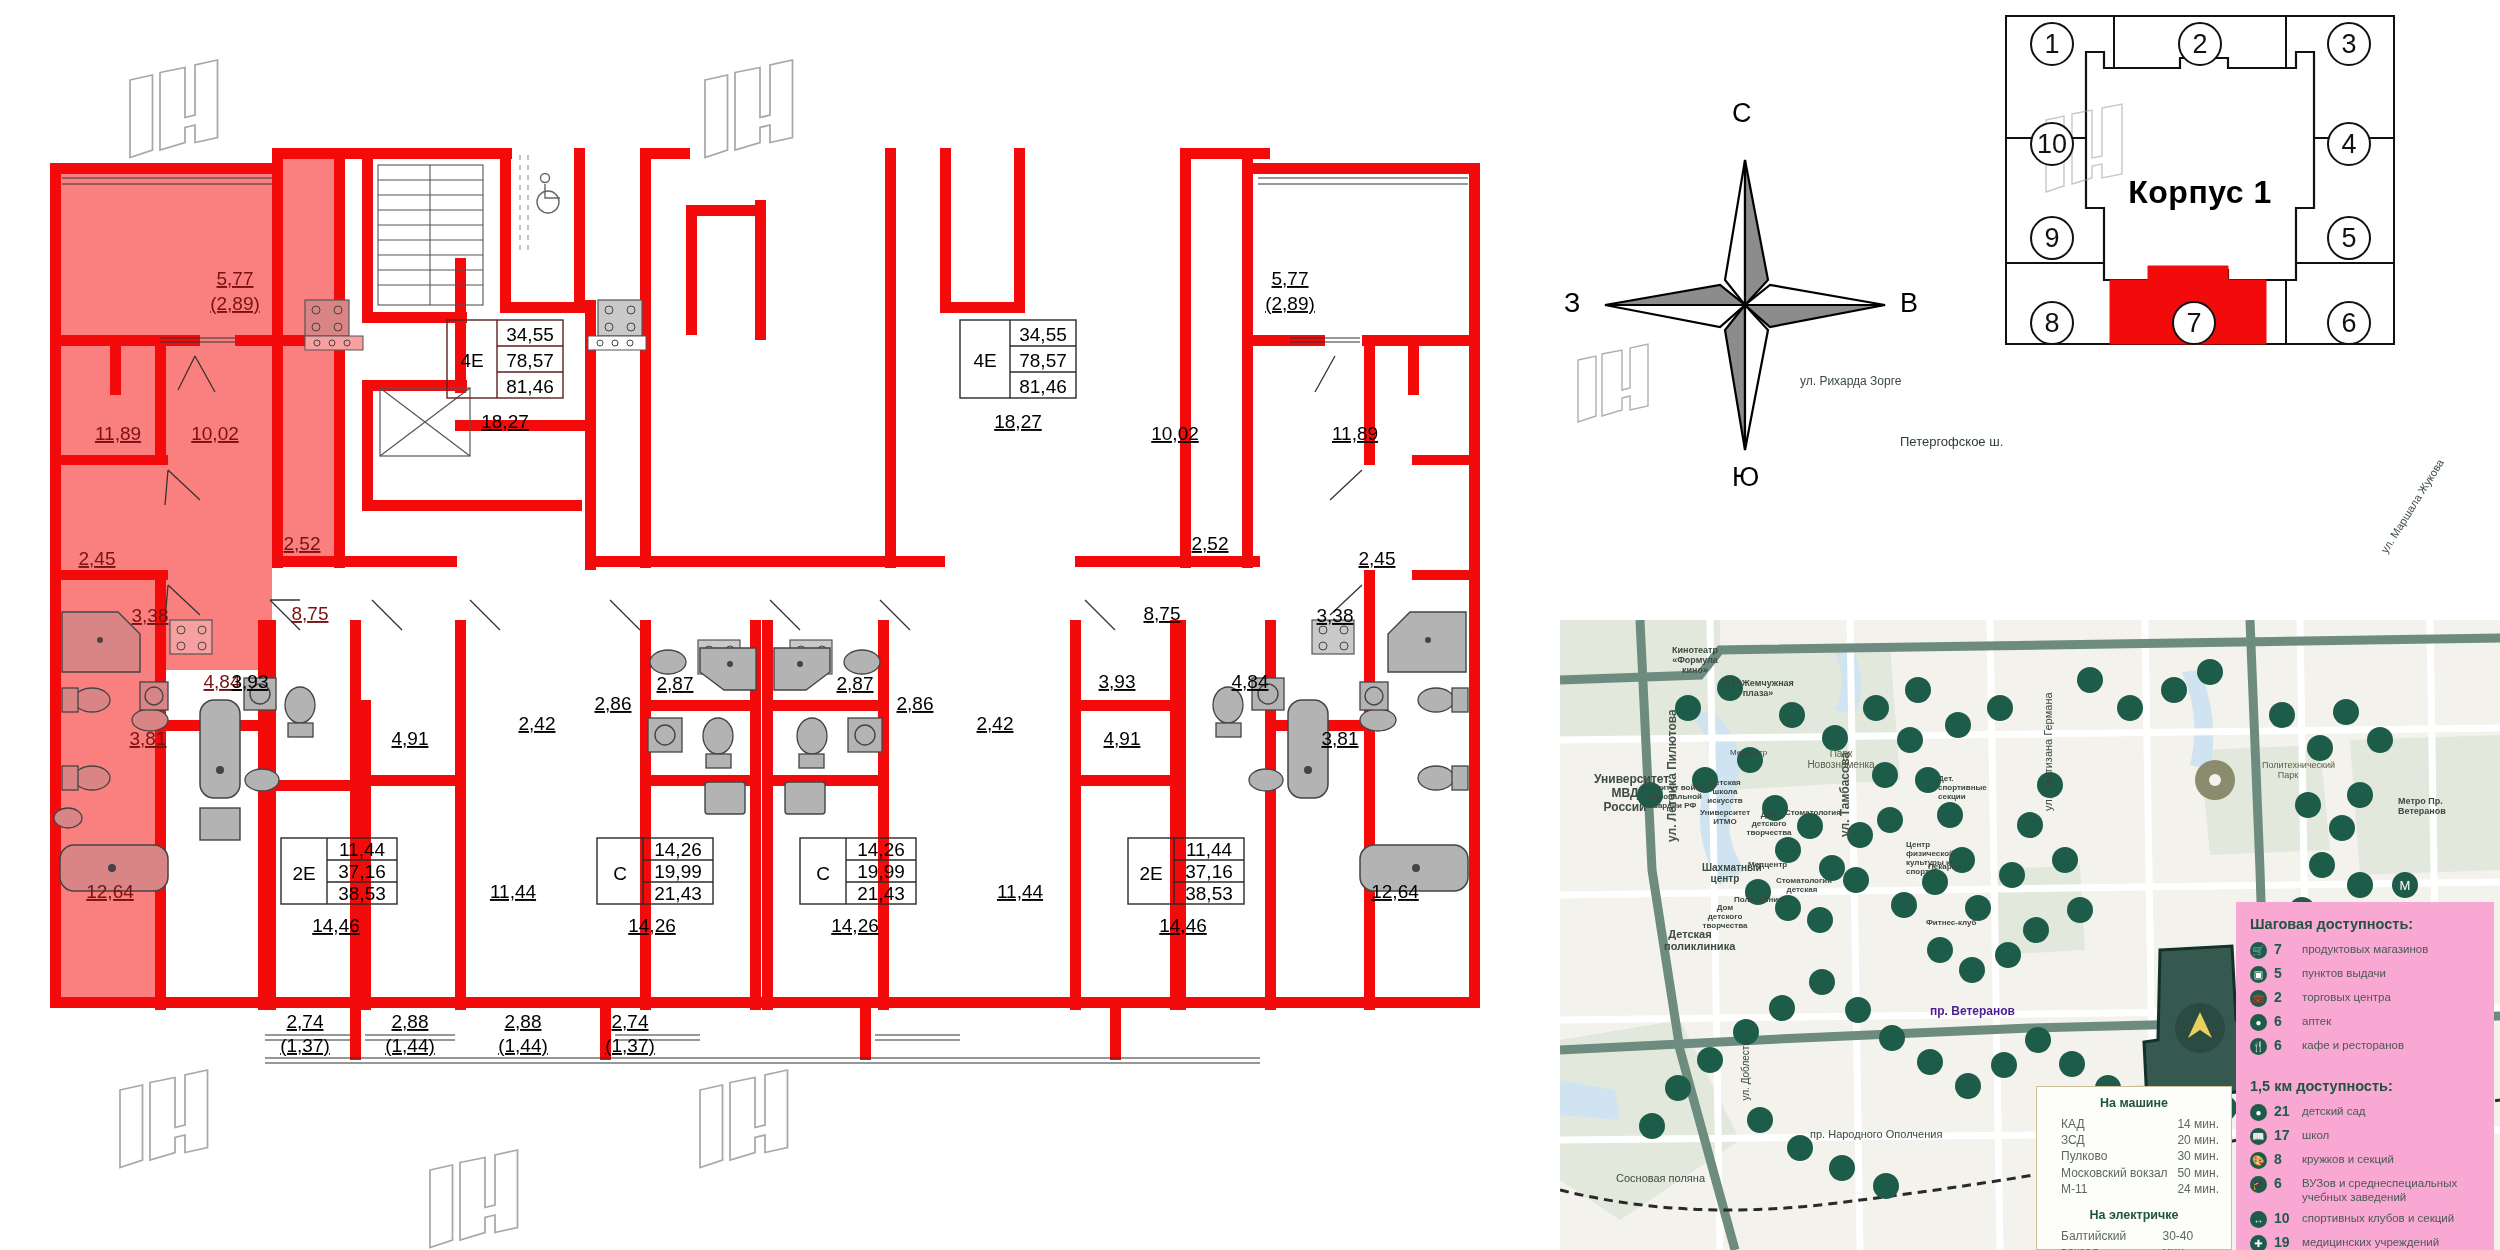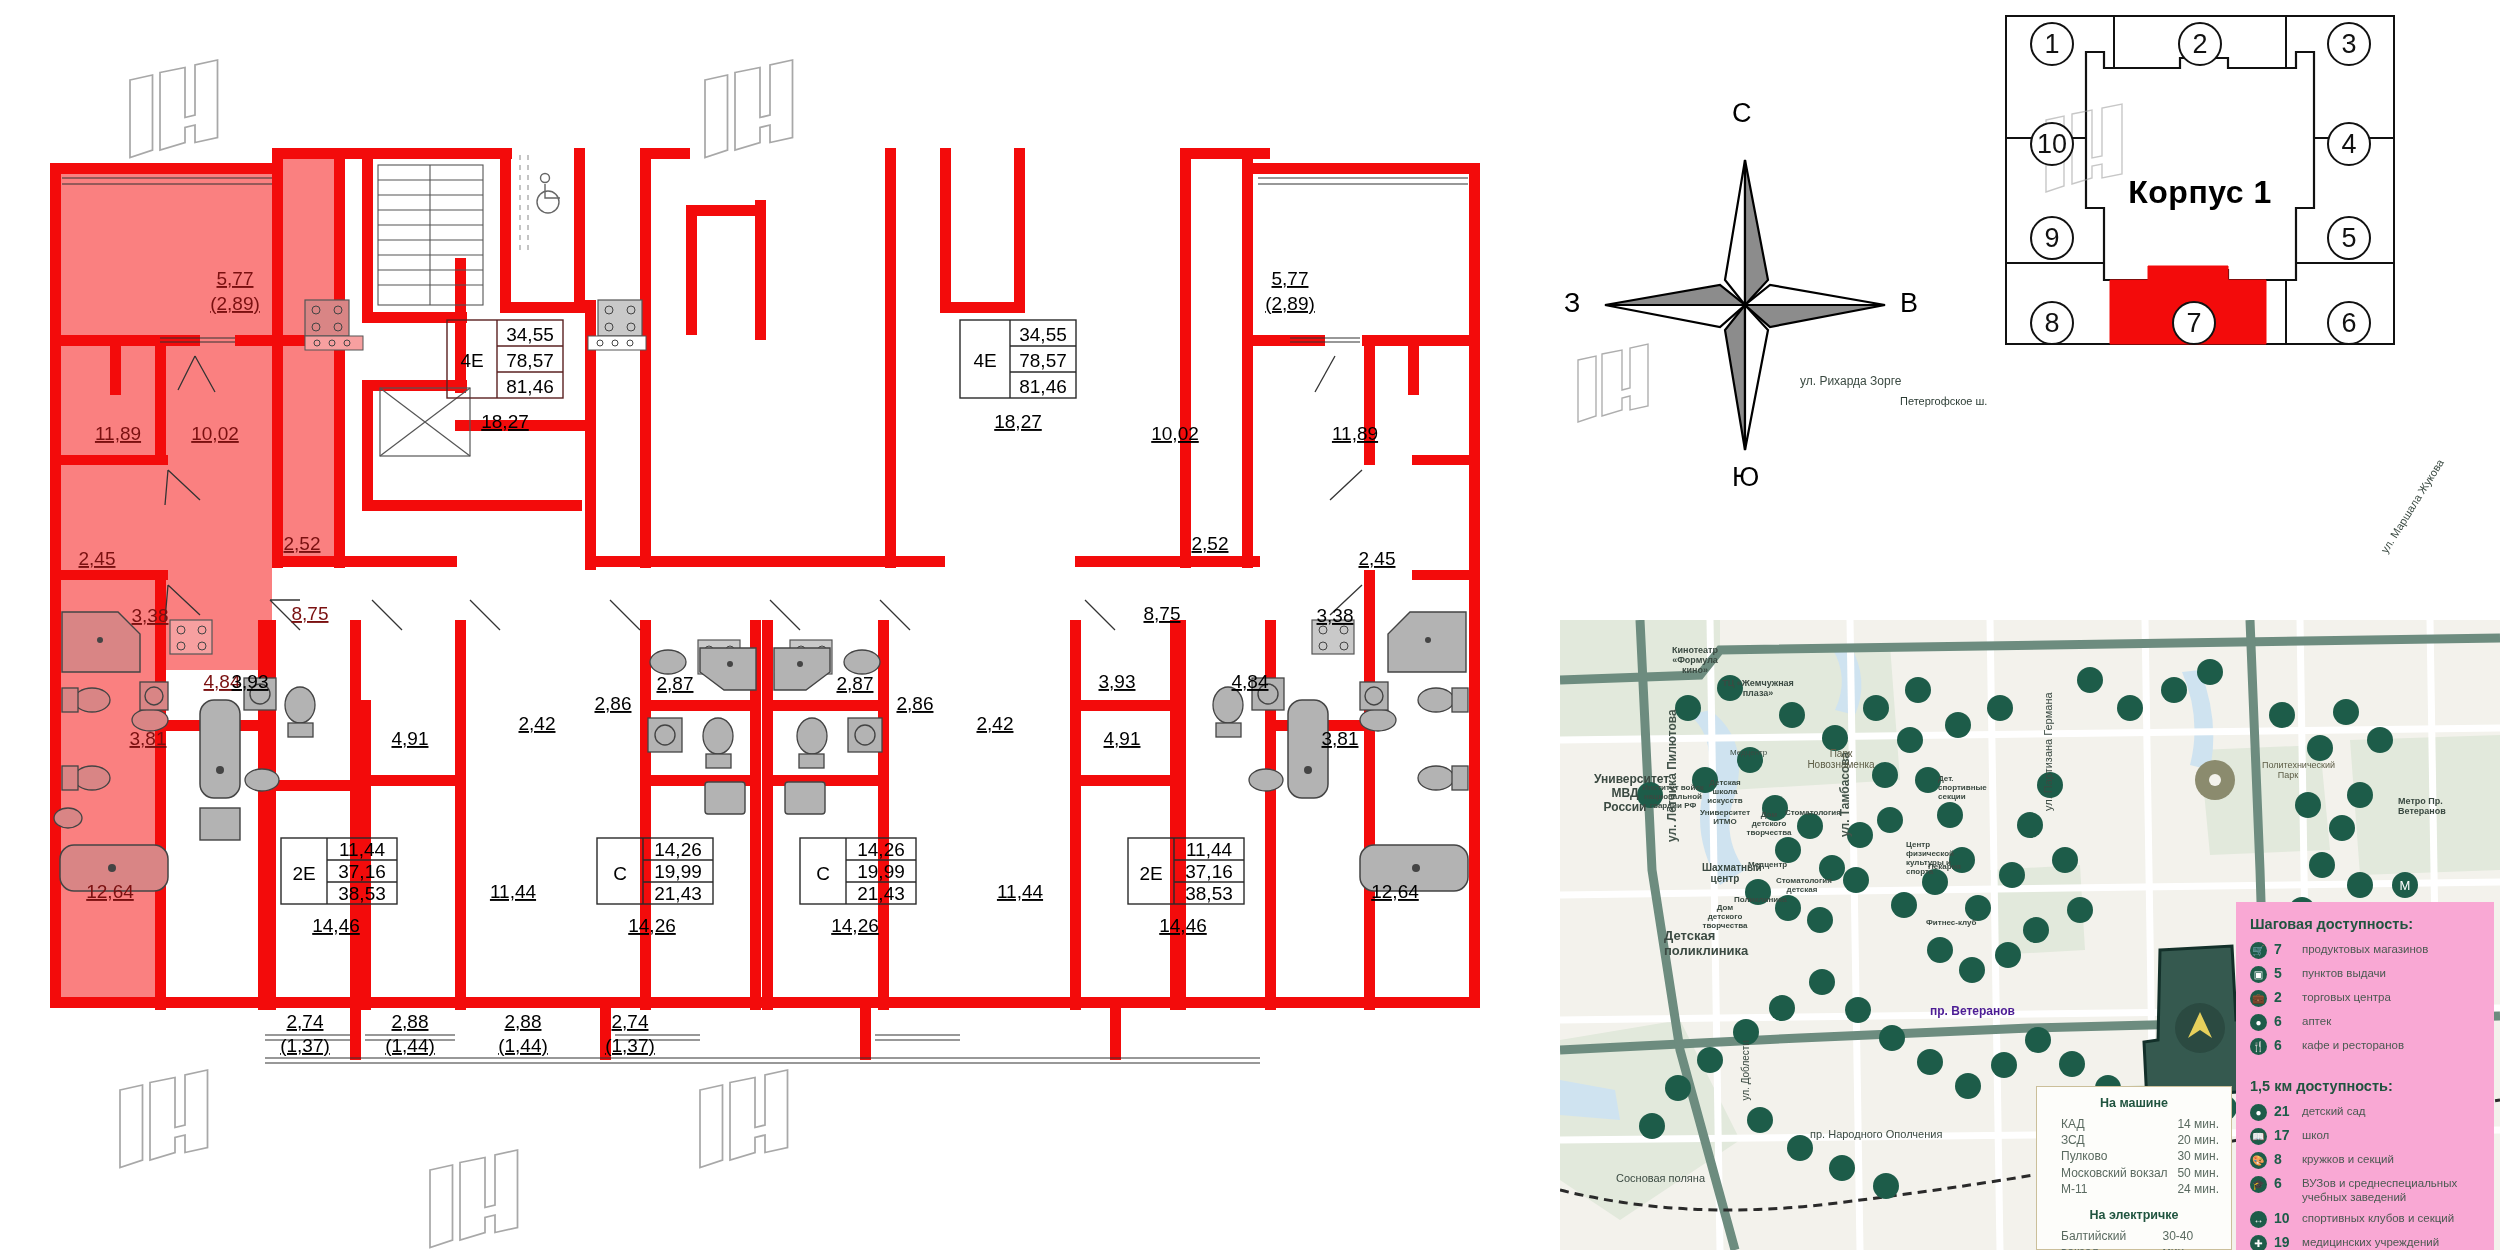--- a/index.html
+++ b/index.html
@@ -822,21 +822,21 @@
         <circle cx="118" cy="468" r="13"></circle>
           <circle cx="92" cy="506" r="13"></circle>
         <circle cx="200" cy="500" r="13"></circle>
           <circle cx="240" cy="528" r="13"></circle>
         <circle cx="282" cy="548" r="13"></circle>
           <circle cx="326" cy="566" r="13"></circle>
       </g>
     </svg>
   </div>
 
-  <div class="map-lbl" style="left:1900px; top:395px; font-size:11px; color:#2d3d35;">Петергофское ш.</div>
+  <div class="map-lbl" style="left:1900px; top:434px; font-size:13px; color:#2d3d35;">Петергофское ш.</div>
   <div class="map-lbl" style="left:1800px; top:374px; font-size:12px;">ул. Рихарда Зорге</div>
   <div class="map-lbl" style="left:2358px; top:500px; transform:rotate(-58deg); font-size:11px;">ул. Маршала Жукова</div>
   <div class="map-lbl" style="left:1845px; top:830px; transform:rotate(-90deg); transform-origin:left center; font-size:12px; font-weight:bold; color:#44544b;">ул. Тамбасова</div>
   <div class="map-lbl" style="left:1672px; top:835px; transform:rotate(-90deg); transform-origin:left center; font-size:12px; font-weight:bold; color:#44544b;">ул. Лётчика Пилютова</div>
   <div class="map-lbl" style="left:2048px; top:805px; transform:rotate(-90deg); transform-origin:left center; font-size:11px;">ул. Партизана Германа</div>
   <div class="map-lbl" style="left:1930px; top:1004px; font-size:12px; font-weight:bold; color:#4c1d95;">пр. Ветеранов</div>
   <div class="map-lbl" style="left:1810px; top:1128px; font-size:11px;">пр. Народного Ополчения</div>
   <div class="map-lbl" style="left:1745px; top:1095px; transform:rotate(-90deg); transform-origin:left center; font-size:10px;">ул. Доблести</div>
   <div class="map-lbl" style="left:2360px; top:1080px; transform:rotate(-18deg); font-size:11px;">ул. Стойкости</div>
 
@@ -848,21 +848,21 @@
   <div class="map-lbl" style="left:1700px; top:808px; width:50px; text-align:center; font-size:8px; font-weight:bold;">Университет ИТМО</div>
   <div class="map-lbl" style="left:1730px; top:748px; font-size:8px;">Медцентр</div>
   <div class="map-lbl" style="left:1700px; top:778px; width:50px; text-align:center; font-size:8px; font-weight:bold;">Детская школа искусств</div>
   <div class="map-lbl" style="left:1746px; top:810px; width:46px; text-align:center; font-size:8px; font-weight:bold;">Дом детского творчества</div>
   <div class="map-lbl" style="left:1785px; top:808px; font-size:8px; font-weight:bold;">Стоматология</div>
   <div class="map-lbl" style="left:1702px; top:862px; width:46px; text-align:center; font-size:10px; font-weight:bold;">Шахматный центр</div>
   <div class="map-lbl" style="left:1748px; top:860px; font-size:8px; font-weight:bold;">Медцентр</div>
   <div class="map-lbl" style="left:1776px; top:876px; width:52px; text-align:center; font-size:8px; font-weight:bold;">Стоматология детская</div>
   <div class="map-lbl" style="left:1734px; top:895px; font-size:8px; font-weight:bold;">Поликлиника</div>
   <div class="map-lbl" style="left:1702px; top:903px; width:46px; text-align:center; font-size:8px; font-weight:bold;">Дом детского творчества</div>
-  <div class="map-lbl" style="left:1664px; top:928px; width:52px; font-size:13px; font-weight:bold;">Детская поликлиника</div>
+  <div class="map-lbl" style="left:1664px; top:928px; width:52px; text-align:center; font-size:11px; font-weight:bold;">Детская поликлиника</div>
   <div class="map-lbl" style="left:1928px; top:862px; font-size:8px; font-weight:bold;">Пекарня</div>
   <div class="map-lbl" style="left:1906px; top:840px; width:62px; font-size:8px; font-weight:bold;">Центр физической культуры и спорта</div>
   <div class="map-lbl" style="left:1938px; top:774px; width:48px; font-size:8px; font-weight:bold;">Дет. спортивные секции</div>
   <div class="map-lbl" style="left:1926px; top:918px; font-size:8px; font-weight:bold;">Фитнес-клуб</div>
   <div class="map-lbl" style="left:2262px; top:760px; width:52px; text-align:center; font-size:9px; color:#5d5d46;">Политехнический Парк</div>
   <div class="map-lbl" style="left:2398px; top:796px; width:52px; font-size:9px; font-weight:bold;">Метро Пр. Ветеранов</div>
   <div class="map-lbl" style="left:1616px; top:1172px; font-size:11px;">Сосновая поляна</div>
 
   <div id="legend">
     <div class="legend-head">Шаговая доступность:</div>

